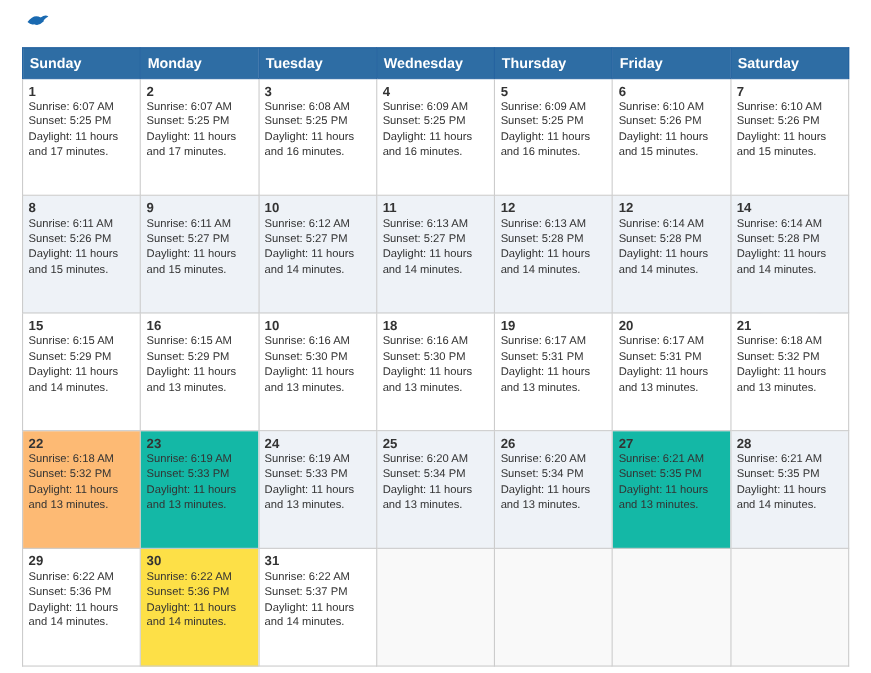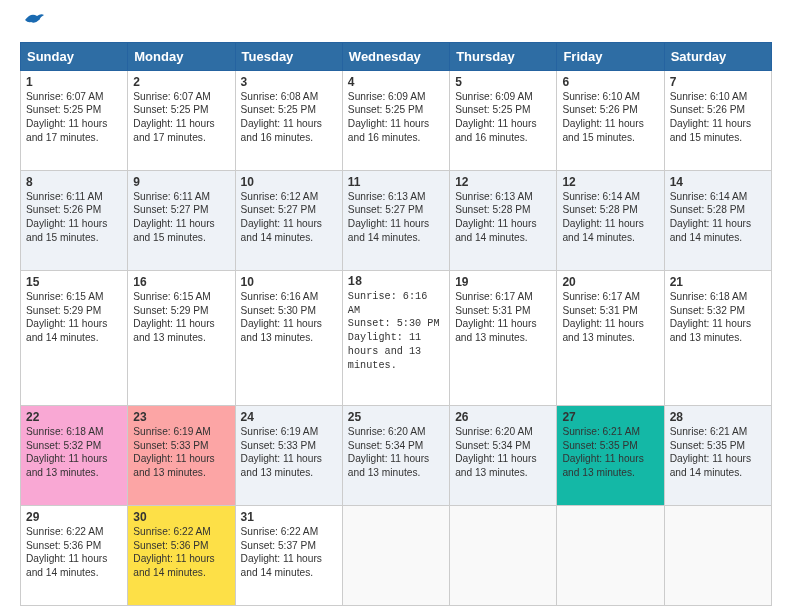--- a/index.html
+++ b/index.html
@@ -209,43 +209,43 @@
             <div class="day-info">Sunrise: 6:15 AM<br>Sunset: 5:29 PM<br>Daylight: 11 hours and 14 minutes.</div>
           </td>
           <td style="background: rgb(255, 255, 255);">
             <span class="day-num">16</span>
             <div class="day-info">Sunrise: 6:15 AM<br>Sunset: 5:29 PM<br>Daylight: 11 hours and 13 minutes.</div>
           </td>
           <td style="background: rgb(255, 255, 255);">
             <span class="day-num">10</span>
             <div class="day-info">Sunrise: 6:16 AM<br>Sunset: 5:30 PM<br>Daylight: 11 hours and 13 minutes.</div>
           </td>
-          <td style="background: rgb(255, 255, 255); font-family: Liberation Mono, monospace;">
+          <td style="background: rgb(255, 255, 255);">
             <span class="day-num">18</span>
             <div class="day-info">Sunrise: 6:16 AM<br>Sunset: 5:30 PM<br>Daylight: 11 hours and 13 minutes.</div>
           </td>
           <td style="background: rgb(255, 255, 255);">
             <span class="day-num">19</span>
             <div class="day-info">Sunrise: 6:17 AM<br>Sunset: 5:31 PM<br>Daylight: 11 hours and 13 minutes.</div>
           </td>
           <td style="background: rgb(255, 255, 255);">
             <span class="day-num">20</span>
             <div class="day-info">Sunrise: 6:17 AM<br>Sunset: 5:31 PM<br>Daylight: 11 hours and 13 minutes.</div>
           </td>
           <td style="background: rgb(255, 255, 255); border-radius: 30px;">
             <span class="day-num">21</span>
             <div class="day-info">Sunrise: 6:18 AM<br>Sunset: 5:32 PM<br>Daylight: 11 hours and 13 minutes.</div>
           </td>
         </tr>
         <tr>
-          <td style="background: #f9a8d4;">
+          <td style="background: #fdba74;">
             <span class="day-num">22</span>
             <div class="day-info">Sunrise: 6:18 AM<br>Sunset: 5:32 PM<br>Daylight: 11 hours and 13 minutes.</div>
           </td>
-          <td style="background: #fca5a5;">
+          <td style="background: #14b8a6;">
             <span class="day-num">23</span>
             <div class="day-info">Sunrise: 6:19 AM<br>Sunset: 5:33 PM<br>Daylight: 11 hours and 13 minutes.</div>
           </td>
           <td style="background: rgb(238, 242, 247);">
             <span class="day-num">24</span>
             <div class="day-info">Sunrise: 6:19 AM<br>Sunset: 5:33 PM<br>Daylight: 11 hours and 13 minutes.</div>
           </td>
           <td style="background: rgb(238, 242, 247);">
             <span class="day-num">25</span>
             <div class="day-info">Sunrise: 6:20 AM<br>Sunset: 5:34 PM<br>Daylight: 11 hours and 13 minutes.</div>

